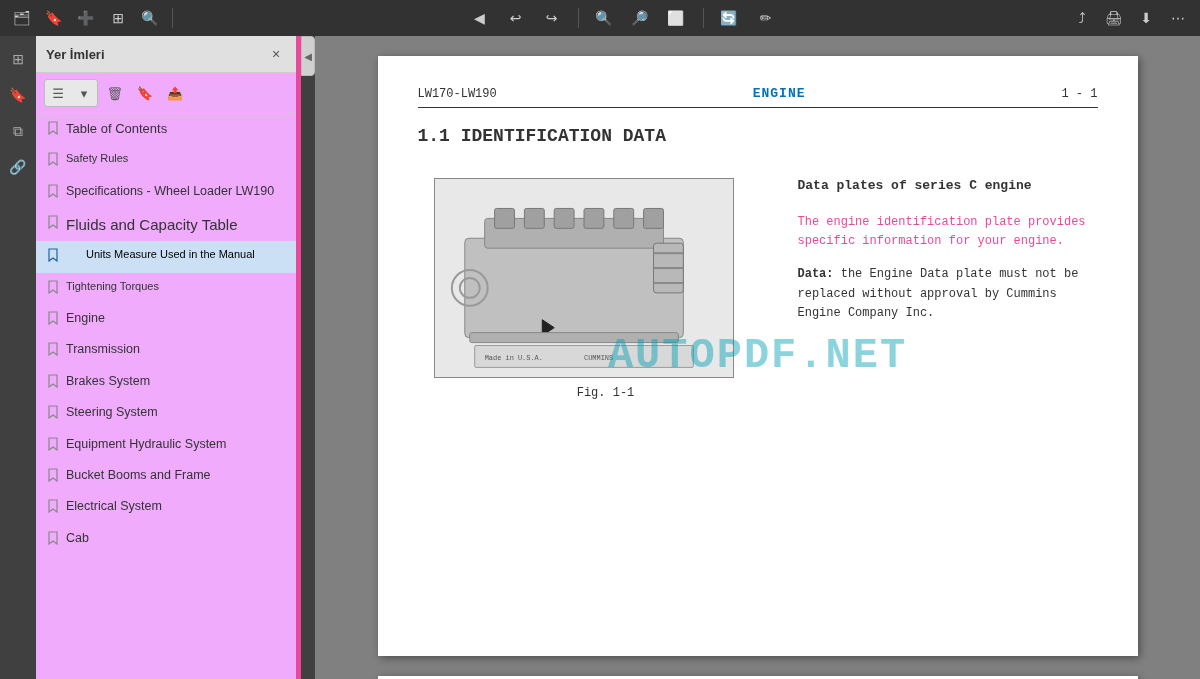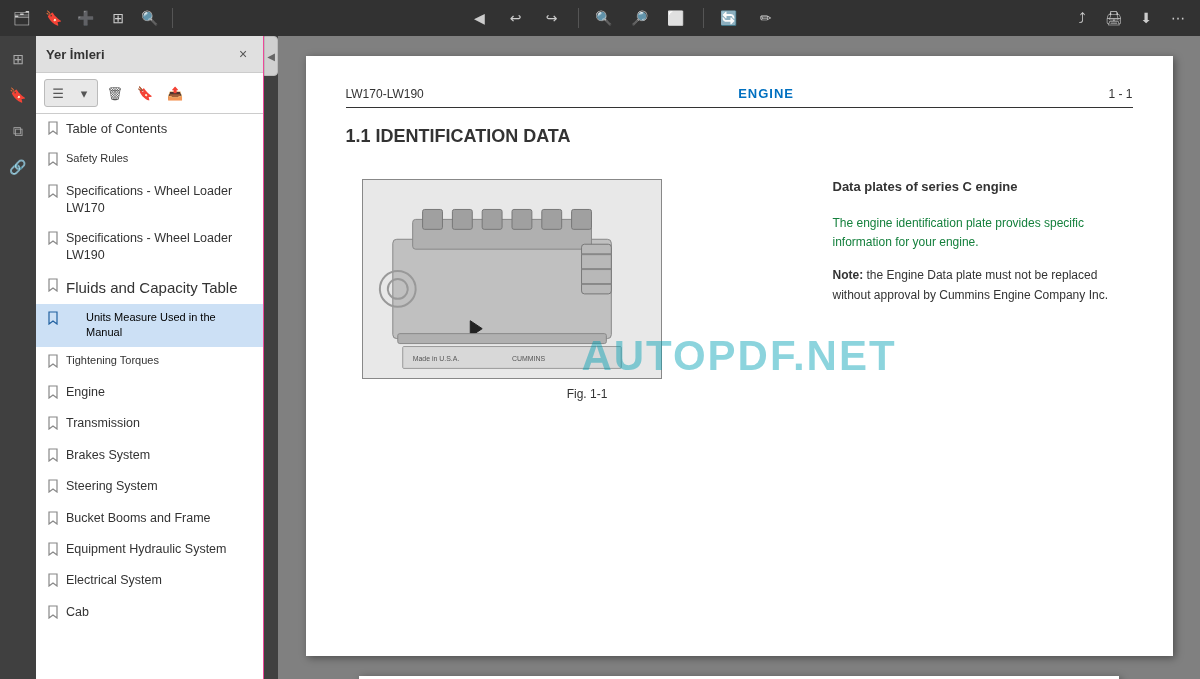--- a/index.html
+++ b/index.html
@@ -49,23 +49,23 @@
 
     
     .main {
       display: flex;
       flex: 1;
       overflow: hidden;
     }
 
     
     .sidebar {
-      width: 228px;
-      background: #ffffff;
-      border-right: 1px solid #ec4899;
+      width: 265px;
+      background: #f0abfc;
+      border-right: 5px solid #ec4899;
       display: flex;
       flex-direction: column;
       flex-shrink: 0;
     }
     .sidebar-header {
       background: #e0e0e0;
       padding: 8px 10px;
       display: flex;
       align-items: center;
       justify-content: space-between;
@@ -172,25 +172,26 @@
       display: flex;
       flex-direction: column;
       align-items: center;
       padding: 20px;
       gap: 20px;
     }
 
     
     .page {
       background: white;
-      width: 867px;
+      width: 760px;
       min-height: 600px;
       box-shadow: 2px 2px 8px rgba(0,0,0,0.4);
       padding: 30px 40px;
       position: relative;
+      font-family: Liberation Mono, monospace;
     }
     .page-header {
       display: flex;
       justify-content: space-between;
       align-items: center;
       border-bottom: 1px solid #333;
       padding-bottom: 6px;
       margin-bottom: 18px;
     }
     .page-header-model {
@@ -243,21 +244,21 @@
       width: 300px;
     }
     .data-plate-title {
       font-size: 13px;
       font-weight: bold;
       color: #333;
       margin-bottom: 20px;
     }
     .data-plate-text {
       font-size: 12px;
-      color: #15803d;
+      color: #ec4899;
       line-height: 1.6;
       margin-bottom: 14px;
     }
     .note-text {
       font-size: 12px;
       color: #333;
       line-height: 1.6;
     }
     .note-bold {
       font-weight: bold;
@@ -380,28 +381,20 @@
         </svg>
       </span>
       <span style="font-size:11px;">Safety Rules</span>
     </div>
         <div class="sidebar-item">
       <span class="bookmark-icon">
         <svg width="10" height="14" viewBox="0 0 10 14" fill="none" xmlns="http://www.w3.org/2000/svg">
           <path d="M1 1h8v12l-4-3-4 3V1z" stroke="#888" stroke-width="1.2" fill="none"></path>
         </svg>
       </span>
-      <span style="font-size:12.5px;">Specifications - Wheel Loader LW170</span>
-    </div>
-        <div class="sidebar-item">
-      <span class="bookmark-icon">
-        <svg width="10" height="14" viewBox="0 0 10 14" fill="none" xmlns="http://www.w3.org/2000/svg">
-          <path d="M1 1h8v12l-4-3-4 3V1z" stroke="#888" stroke-width="1.2" fill="none"></path>
-        </svg>
-      </span>
       <span style="font-size:12.5px;">Specifications - Wheel Loader LW190</span>
     </div>
         <div class="sidebar-item">
       <span class="bookmark-icon">
         <svg width="10" height="14" viewBox="0 0 10 14" fill="none" xmlns="http://www.w3.org/2000/svg">
           <path d="M1 1h8v12l-4-3-4 3V1z" stroke="#888" stroke-width="1.2" fill="none"></path>
         </svg>
       </span>
       <span style="font-size:15px;">Fluids and Capacity Table</span>
     </div>
@@ -452,29 +445,29 @@
         </svg>
       </span>
       <span style="font-size:12.5px;">Steering System</span>
     </div>
         <div class="sidebar-item">
       <span class="bookmark-icon">
         <svg width="10" height="14" viewBox="0 0 10 14" fill="none" xmlns="http://www.w3.org/2000/svg">
           <path d="M1 1h8v12l-4-3-4 3V1z" stroke="#888" stroke-width="1.2" fill="none"></path>
         </svg>
       </span>
+      <span style="font-size:12.5px;">Equipment Hydraulic System</span>
+    </div>
+        <div class="sidebar-item">
+      <span class="bookmark-icon">
+        <svg width="10" height="14" viewBox="0 0 10 14" fill="none" xmlns="http://www.w3.org/2000/svg">
+          <path d="M1 1h8v12l-4-3-4 3V1z" stroke="#888" stroke-width="1.2" fill="none"></path>
+        </svg>
+      </span>
       <span style="font-size:12.5px;">Bucket Booms and Frame</span>
-    </div>
-        <div class="sidebar-item">
-      <span class="bookmark-icon">
-        <svg width="10" height="14" viewBox="0 0 10 14" fill="none" xmlns="http://www.w3.org/2000/svg">
-          <path d="M1 1h8v12l-4-3-4 3V1z" stroke="#888" stroke-width="1.2" fill="none"></path>
-        </svg>
-      </span>
-      <span style="font-size:12.5px;">Equipment Hydraulic System</span>
     </div>
         <div class="sidebar-item">
       <span class="bookmark-icon">
         <svg width="10" height="14" viewBox="0 0 10 14" fill="none" xmlns="http://www.w3.org/2000/svg">
           <path d="M1 1h8v12l-4-3-4 3V1z" stroke="#888" stroke-width="1.2" fill="none"></path>
         </svg>
       </span>
       <span style="font-size:12.5px;">Electrical System</span>
     </div>
         <div class="sidebar-item">
@@ -534,21 +527,21 @@
               <circle cx="35" cy="110" r="18" fill="none" stroke="#999" stroke-width="2"></circle>
               <circle cx="35" cy="110" r="10" fill="none" stroke="#999" stroke-width="2"></circle>
             </svg>
           </div>
           <div class="fig-caption">Fig. 1-1</div>
         </div>
         <div class="page-right">
           <div class="data-plate-title">Data plates of series C engine</div>
           <div class="data-plate-text">The engine identification plate provides specific information for your engine.</div>
           <div class="note-text">
-            <span class="note-bold">Note:</span>
+            <span class="note-bold">Data:</span>
             <span> the Engine Data plate must not be replaced without approval by Cummins Engine Company Inc.</span>
           </div>
         </div>
       </div>
 
       <div class="watermark">AUTOPDF.NET</div>
     </div>
 
     <div class="page2">
       

